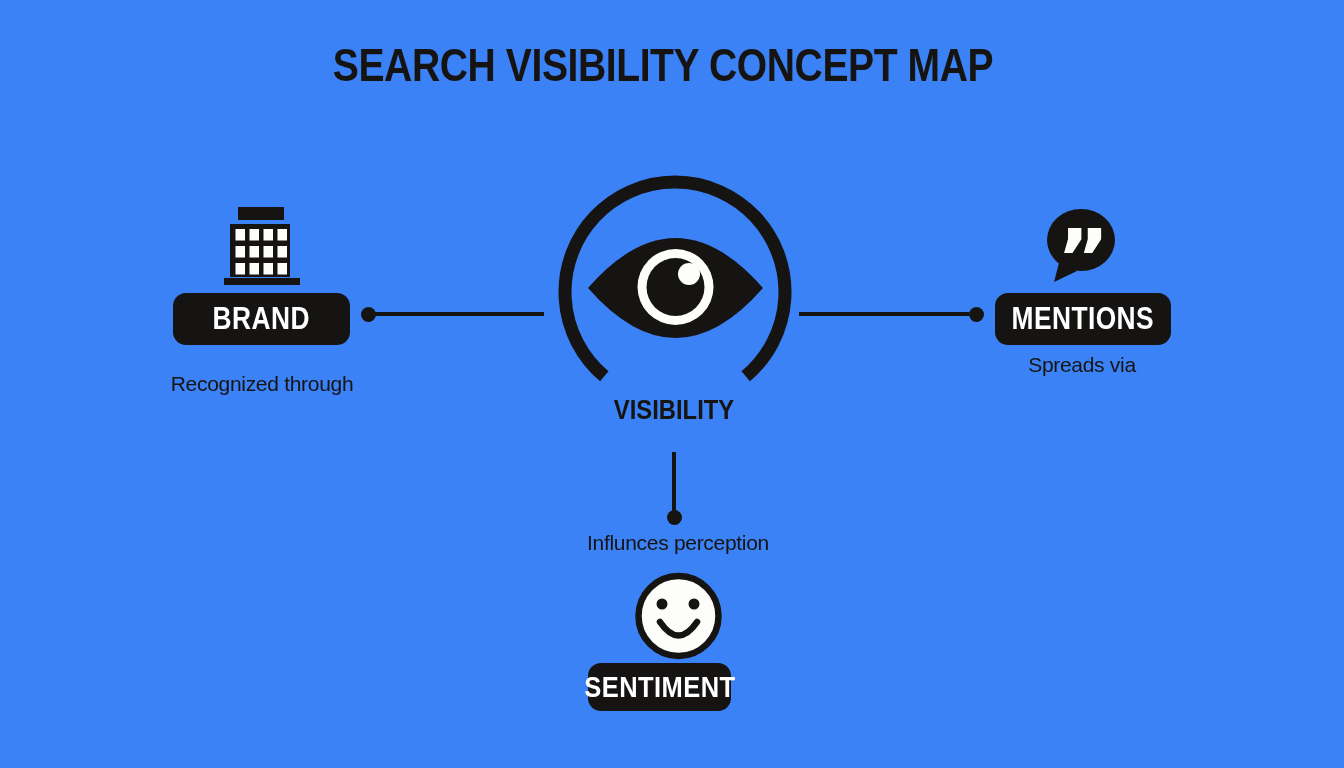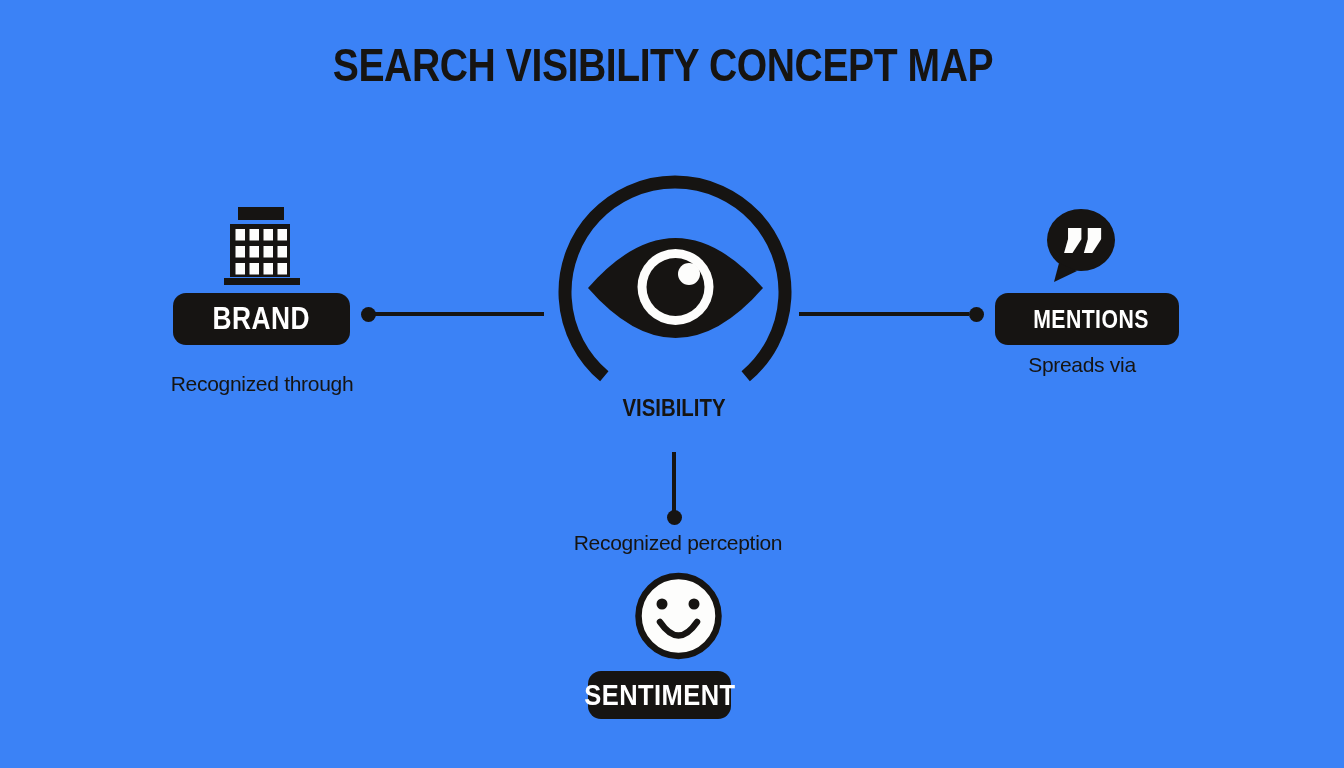--- a/index.html
+++ b/index.html
@@ -92,38 +92,38 @@
   </div>
   <div class="sublabel" style="left:262px;top:351px;margin-top:21px;">Recognized through</div>
 
   <svg class="icon" style="left:550px;top:168px;" width="251" height="220" viewBox="0 0 251 220">
     <path d="M 54.3 208.3 A 110 110 0 1 1 195.7 208.3" fill="none" stroke="#161412" stroke-width="13" stroke-linecap="butt"></path>
     <path d="M 38 120 Q 125.5 20 213 120 Q 125.5 220 38 120 Z" fill="#161412"></path>
     <circle cx="125.5" cy="119" r="38" fill="#fdfdfc"></circle>
     <circle cx="125.5" cy="119" r="29" fill="#161412"></circle>
     <circle cx="139" cy="106" r="11" fill="#fdfdfc"></circle>
   </svg>
-  <div class="node-label" style="left:674px;top:394px;font-size:24px;">
+  <div class="node-label" style="left:674px;top:394px;font-size:28px;">
     <span class="condensed">VISIBILITY</span>
   </div>
 
   <svg class="icon" style="left:1043px;top:205px;" width="80" height="85" viewBox="0 0 80 85">
     <ellipse cx="38" cy="35" rx="34" ry="31" fill="#161412"></ellipse>
     <polygon points="16,58 34,66 11,77" fill="#161412"></polygon>
     <text x="40" y="82" font-size="80" font-weight="bold" fill="#fdfdfc" text-anchor="middle" font-family="&quot;DejaVu Sans&quot;, sans-serif">”</text>
   </svg>
-  <div class="pill" style="left:995px;top:293px;width:176px;height:52px;font-size:25px;padding-left:8px;">
+  <div class="pill" style="left:995px;top:293px;width:176px;height:52px;font-size:31px;">
     <span class="condensed">MENTIONS</span>
   </div>
   <div class="sublabel" style="left:1082px;top:353px;">Spreads via</div>
 
-  <div class="sublabel" style="left:678px;top:531px;">Recognized perception</div>
+  <div class="sublabel" style="left:678px;top:531px;">Influnces perception</div>
   <svg class="icon" style="left:631px;top:569px;" width="95" height="95" viewBox="0 0 95 95">
     <circle cx="47.5" cy="47" r="40" fill="#fdfdfc" stroke="#161412" stroke-width="6.5"></circle>
     <circle cx="31" cy="35" r="5.5" fill="#161412"></circle>
     <circle cx="63" cy="35" r="5.5" fill="#161412"></circle>
     <path d="M 29 53 Q 47.5 80 66 53" fill="none" stroke="#161412" stroke-width="6.5" stroke-linecap="round"></path>
   </svg>
-  <div class="pill" style="left:588px;top:663px;width:143px;height:48px;font-size:30px;margin-top:8px;">
+  <div class="pill" style="left:588px;top:663px;width:143px;height:48px;font-size:30px;">
     <span class="condensed">SENTIMENT</span>
   </div>
 
 </div>
 
 </body></html>

